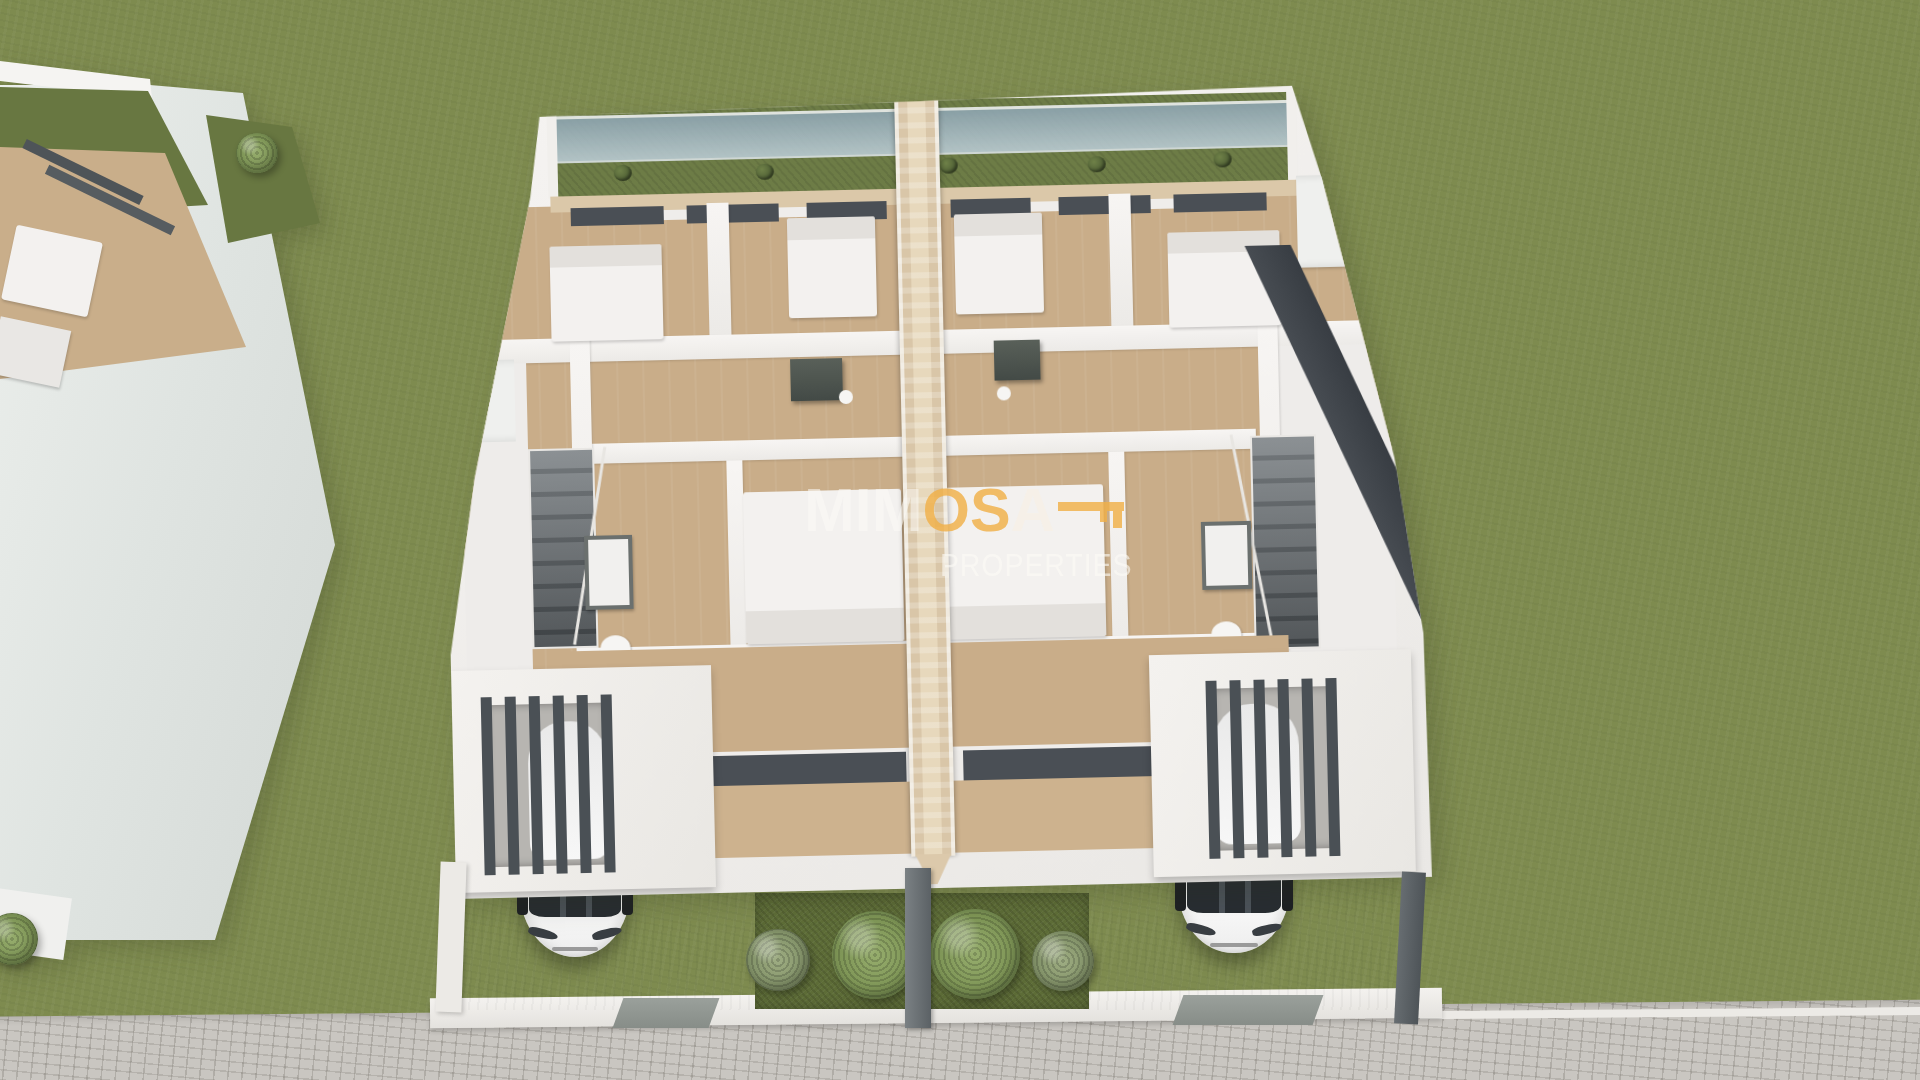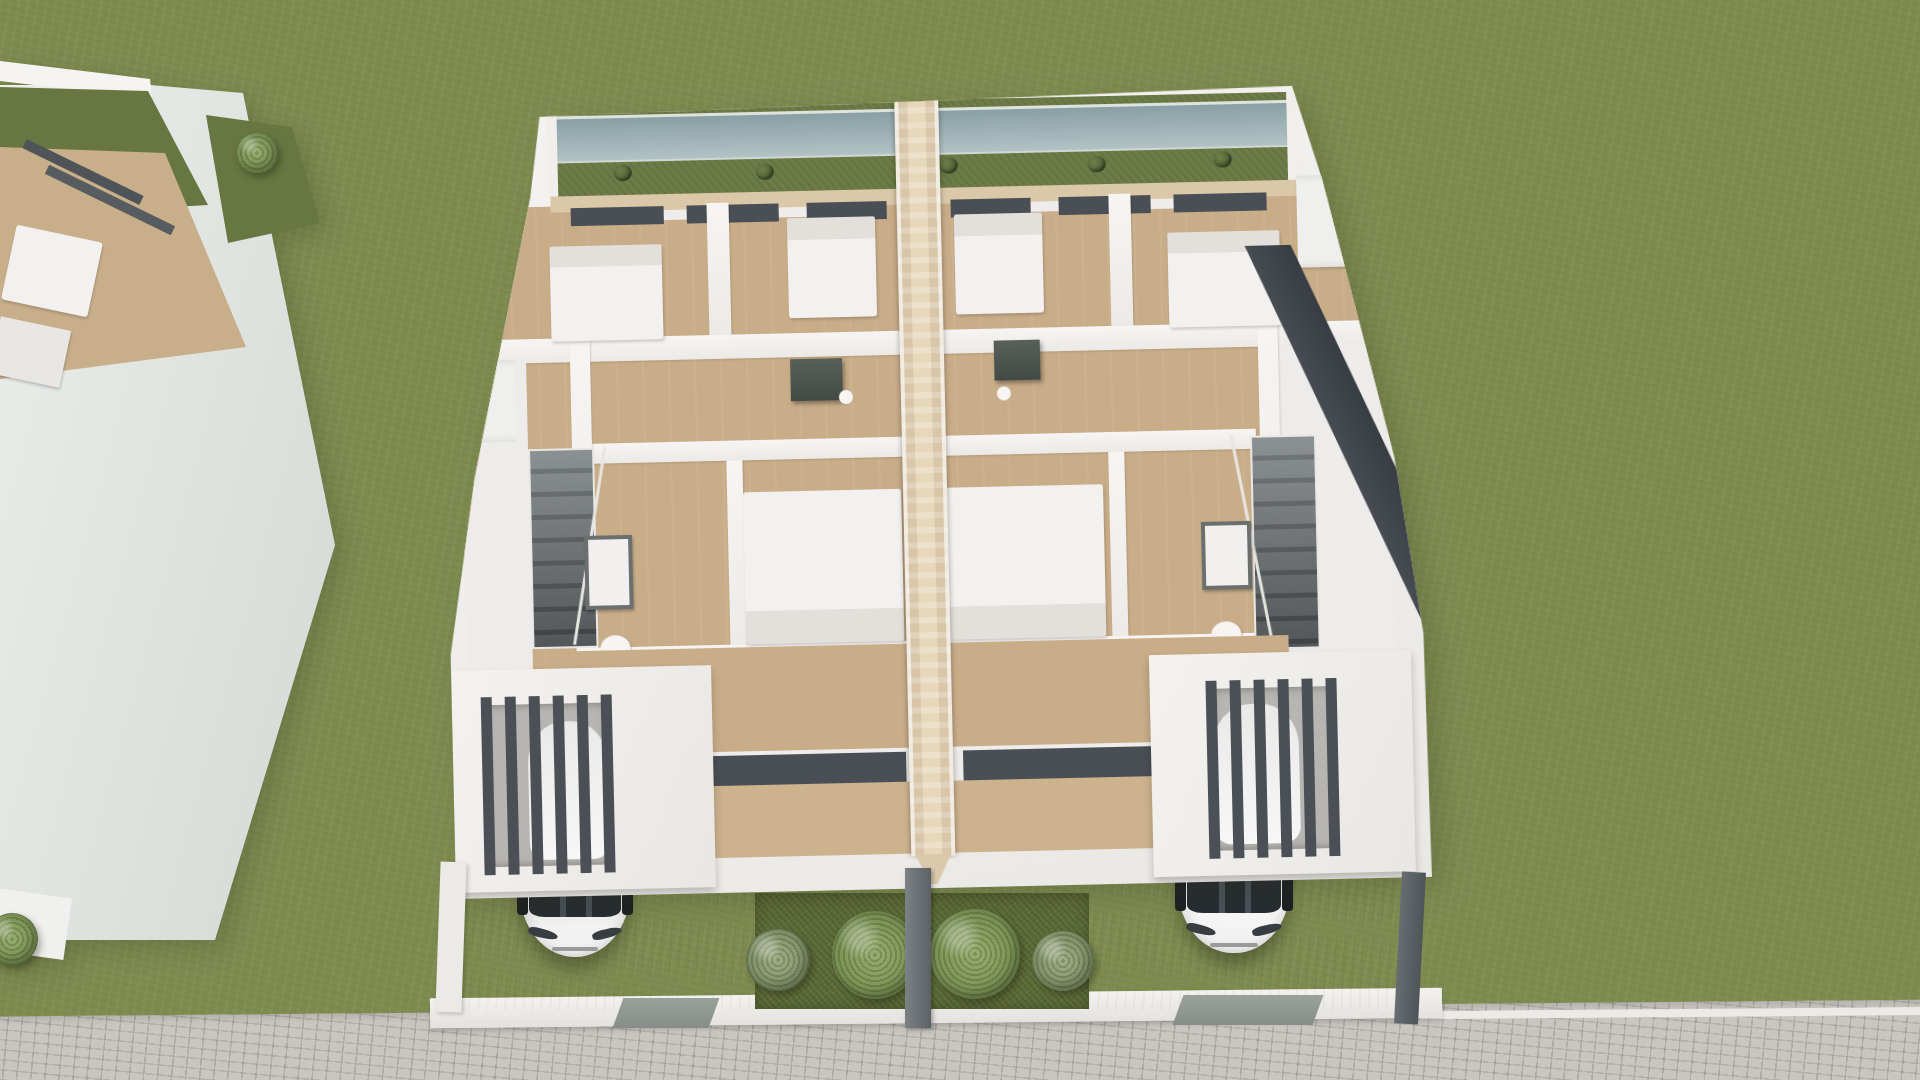--- a/index.html
+++ b/index.html
@@ -256,14 +256,27 @@
       </div>
       <div class="abs" style="left:462px;top:766px;width:36px;height:30px;background:#dcc9ab;
                   clip-path:polygon(0 0,100% 0,60% 100%,40% 100%);"></div>
     </div>
   </div>
 
   <div class="abs" style="left:905px;top:868px;width:26px;height:160px;background:linear-gradient(90deg,#7b8184,#5b6165);box-shadow:2px 2px 4px rgba(0,0,0,.3);"></div>
   <div class="abs" style="left:1398px;top:872px;width:24px;height:152px;background:linear-gradient(90deg,#676d71,#4e5458);transform:rotate(3deg);"></div>
   <div class="abs" style="left:438px;top:862px;width:26px;height:150px;background:#eceae6;transform:rotate(2deg);box-shadow:2px 2px 4px rgba(0,0,0,.2);"></div>
 
+  <div class="abs wm" style="left:804px;top:480px;width:330px;">
+    <div class="wm-row1">
+      <span class="wm-white">MIM</span>
+        <span class="wm-orange">OS</span>
+        <span class="wm-cream">A</span>
+      <span class="wm-key">
+        <i style="left:0;top:22px;width:66px;height:9px;"></i>
+        <i style="left:42px;top:31px;width:7px;height:11px;"></i>
+        <i style="left:55px;top:31px;width:9px;height:17px;"></i>
+      </span>
+    </div>
+    <div class="wm-row2">PROPERTIES</div>
+  </div>
 
 </div>
 
 </body></html>

